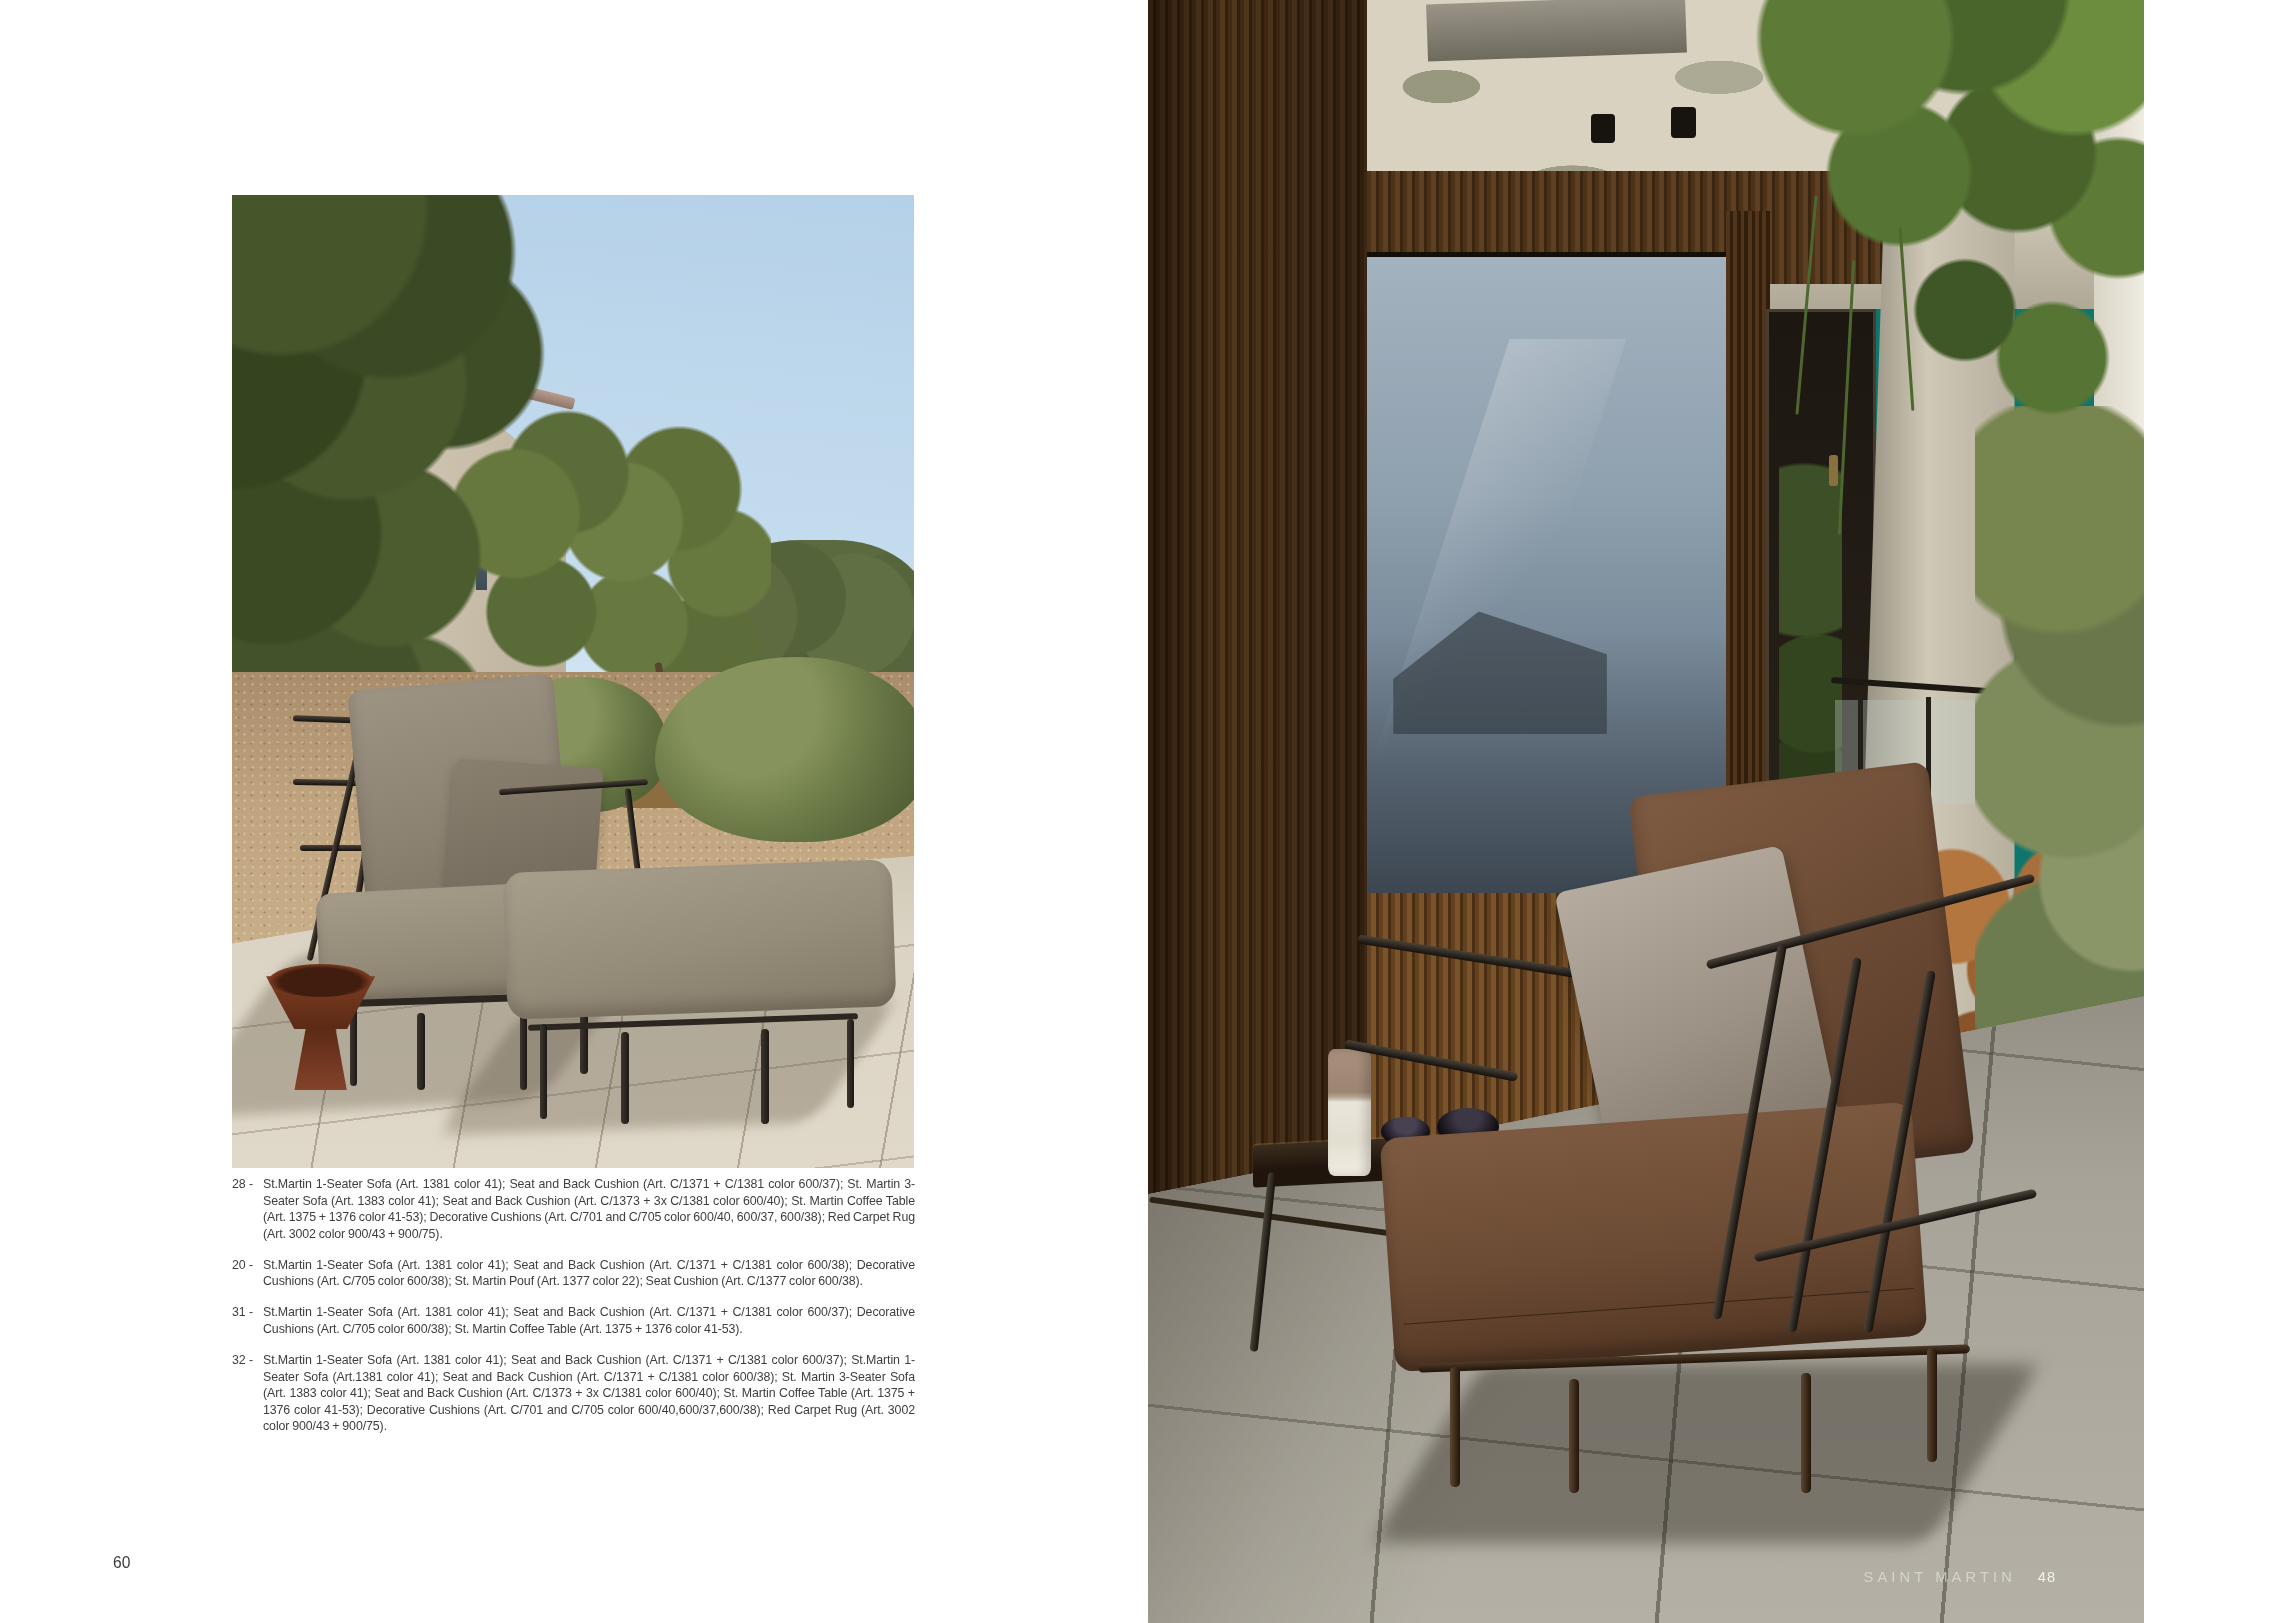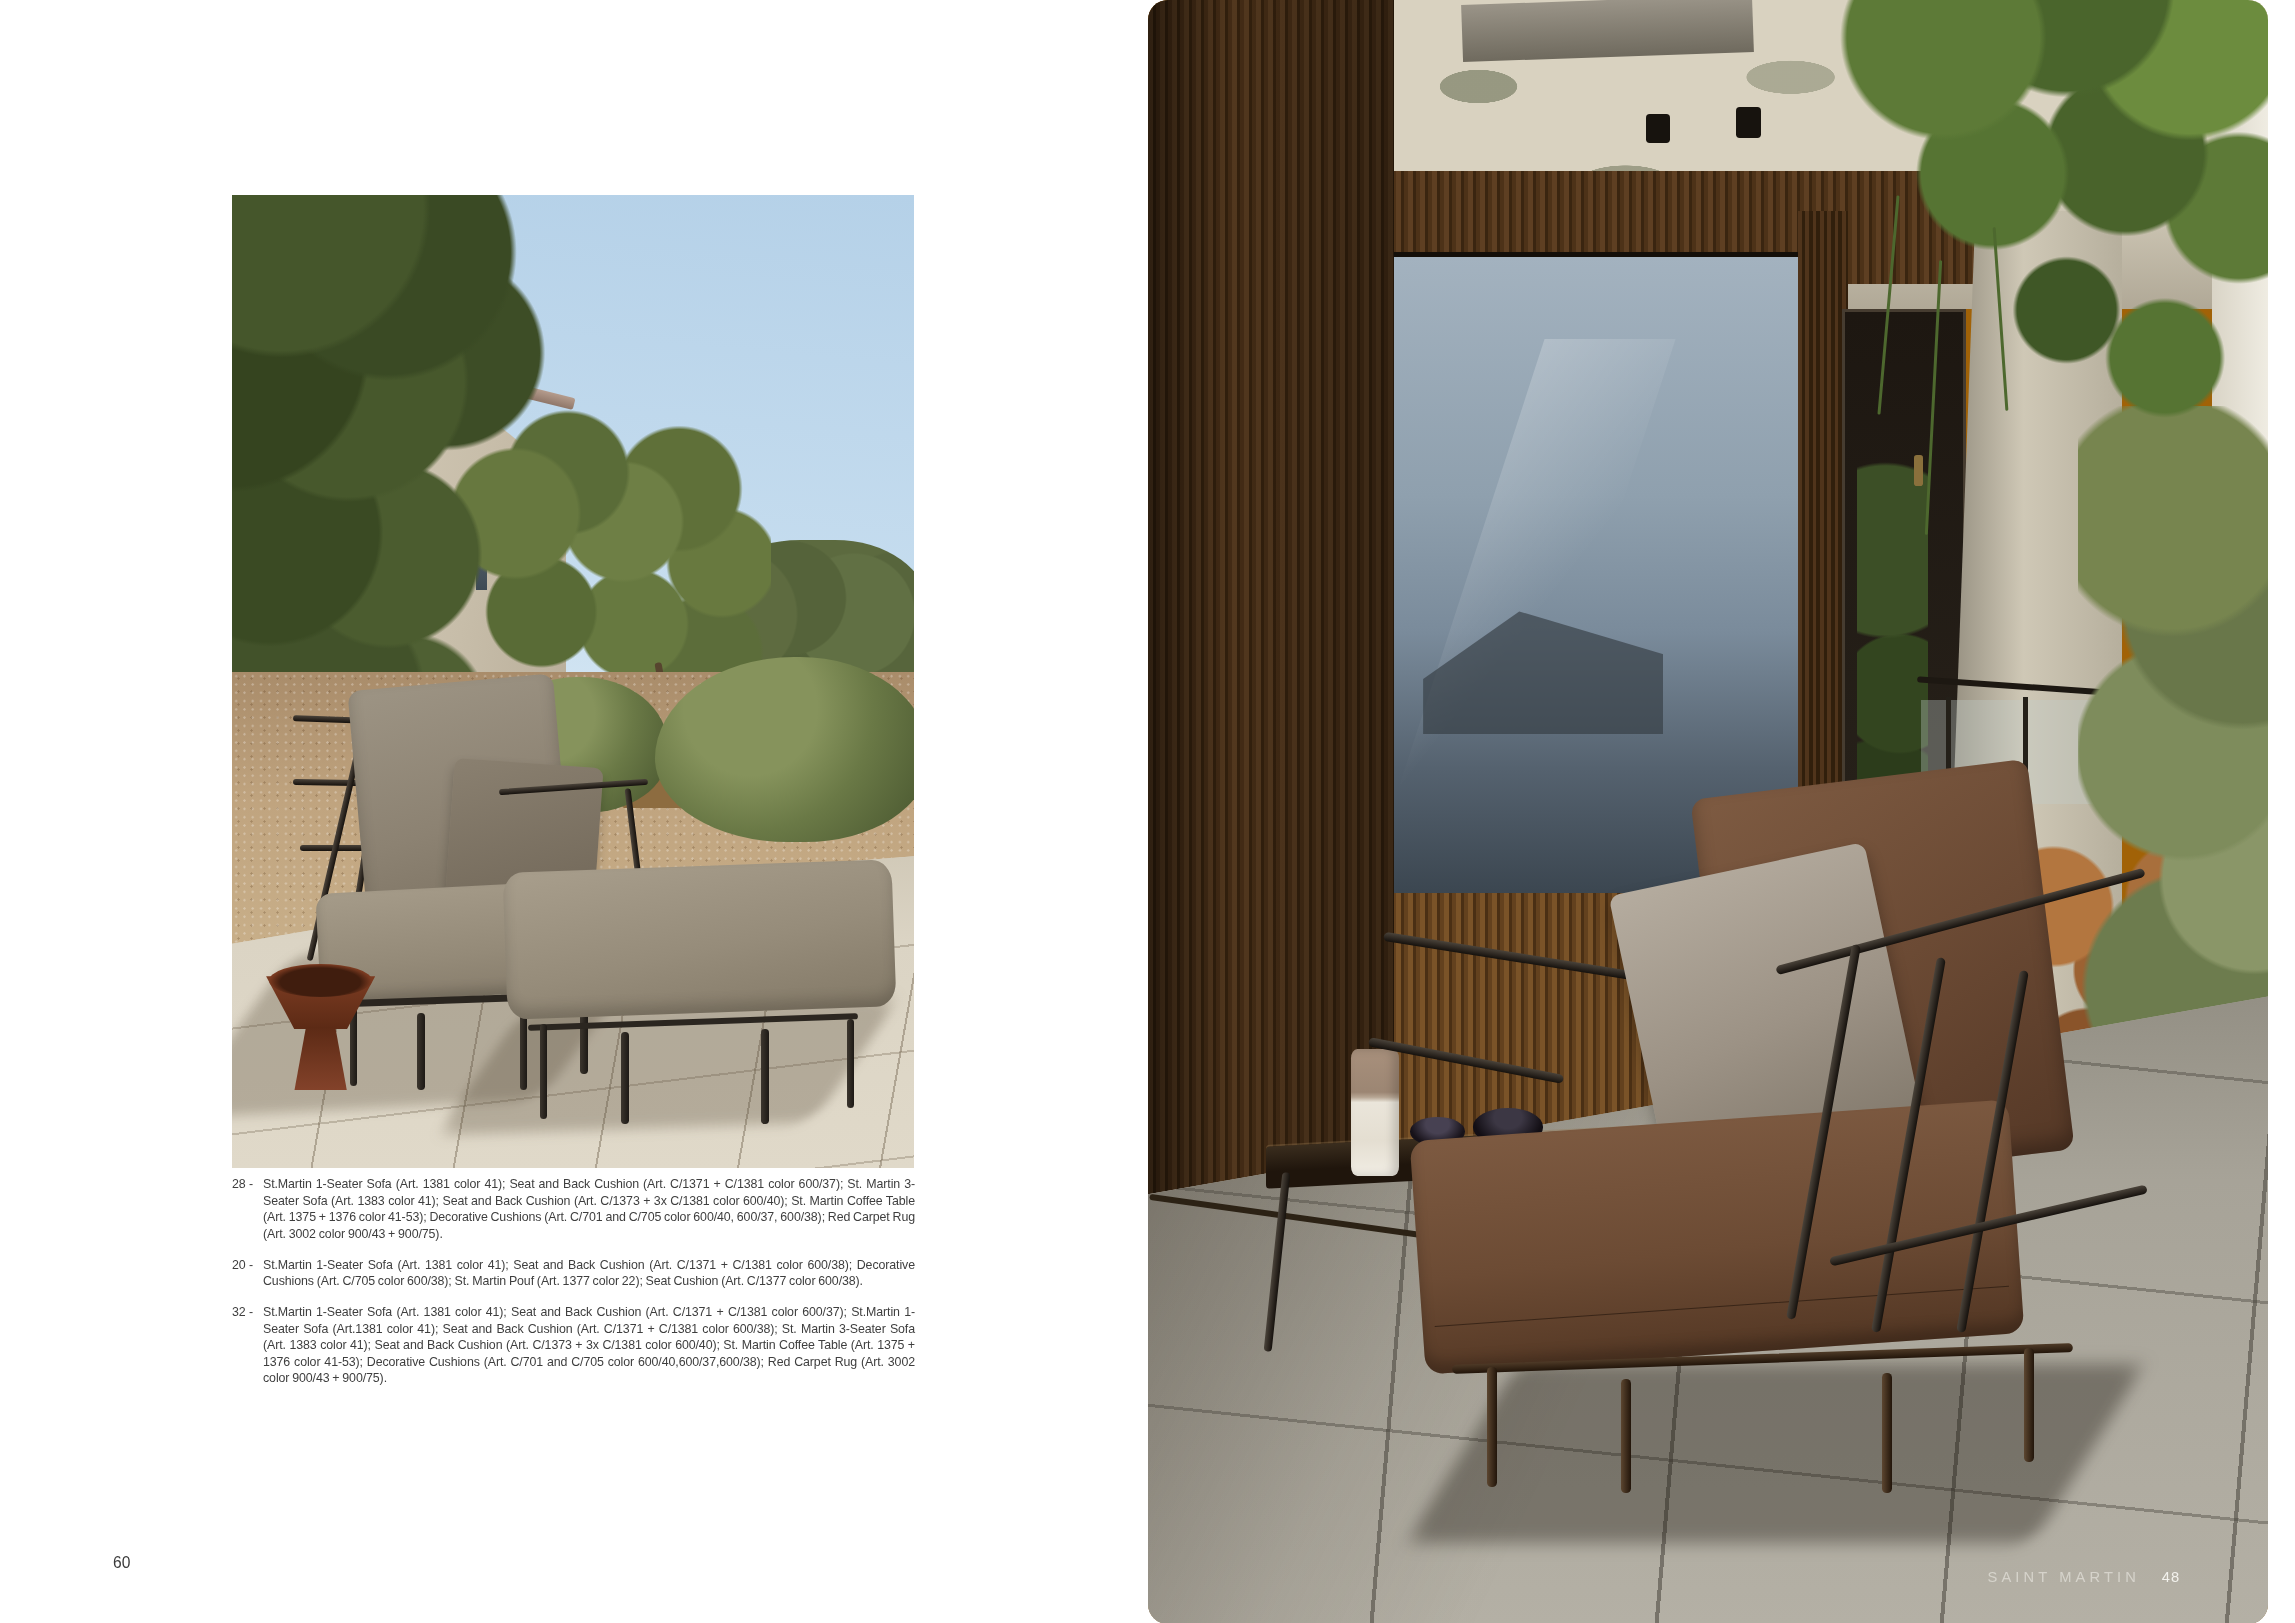--- a/index.html
+++ b/index.html
@@ -107,21 +107,21 @@
     clip-path:polygon(22% 0,78% 0,100% 100%,0 100%);}
 
   
   .captions{position:absolute;left:232px;top:1176px;width:683px;color:#3e3e3e;}
   .cap-row{display:flex;margin-bottom:14.7px;}
   .cap-num{flex:0 0 31px;font-size:12.4px;line-height:16.5px;letter-spacing:-0.1px;}
   .cap-text{flex:1;margin:0;font-size:12.4px;line-height:16.5px;text-align:justify;letter-spacing:-0.1px;word-spacing:-0.5px;}
   .folio-left{position:absolute;left:113px;top:1554px;font-size:15.6px;color:#3a3a3a;}
 
   
-  .photo-right{position:absolute;left:1148px;top:0;width:1120px;height:1624px;overflow:hidden;background:#a16207;border-radius:20px;}
+  .photo-right{position:absolute;left:1148px;top:0;width:996px;height:1624px;overflow:hidden;background:#0f766e;}
   .rp-soffit{left:18%;top:0;width:82%;height:19%;background-color:#d9d2c0;background-image:
     radial-gradient(ellipse 64px 27.5px at 14% 28%,rgba(86,94,66,.5) 0 60%,transparent 61%),
     radial-gradient(ellipse 83px 33px at 30% 60%,rgba(86,94,66,.45) 0 60%,transparent 61%),
     radial-gradient(ellipse 73px 27.5px at 48% 25%,rgba(86,94,66,.35) 0 60%,transparent 61%),
     radial-gradient(ellipse 92px 31px at 22% 85%,rgba(96,100,74,.4) 0 60%,transparent 61%),
     linear-gradient(180deg,rgba(0,0,0,0) 55%,rgba(82,72,55,.3) 100%);}
   .rp-fascia{left:28%;top:0;width:26%;height:3.5%;background:linear-gradient(180deg,#9a9488,#6f6a5e);transform:rotate(-2deg);}
   .rp-light{background:#17130e;border-radius:3.7px;}
   .rp-light.g1{left:44.5%;top:7%;width:24px;height:29px;}
   .rp-light.g2{left:52.5%;top:6.6%;width:25px;height:31px;}
@@ -297,20 +297,24 @@
     <div class="captions">
       <div class="cap-row">
         <span class="cap-num">28 -</span>
         <p class="cap-text">St.Martin 1-Seater Sofa (Art. 1381 color 41); Seat and Back Cushion (Art. C/1371 + C/1381 color 600/37); St. Martin 3-Seater Sofa (Art. 1383 color 41); Seat and Back Cushion (Art. C/1373 + 3x C/1381 color 600/40); St. Martin Coffee Table (Art. 1375 + 1376 color 41-53); Decorative Cushions (Art. C/701 and C/705 color 600/40, 600/37, 600/38); Red Carpet Rug (Art. 3002 color 900/43 + 900/75).</p>
       </div>
       <div class="cap-row">
         <span class="cap-num">20 -</span>
         <p class="cap-text">St.Martin 1-Seater Sofa (Art. 1381 color 41); Seat and Back Cushion (Art. C/1371 + C/1381 color 600/38); Decorative Cushions (Art. C/705 color 600/38); St. Martin Pouf (Art. 1377 color 22); Seat Cushion (Art. C/1377 color 600/38).</p>
       </div>
       <div class="cap-row">
+        <span class="cap-num">31 -</span>
+        <p class="cap-text">St.Martin 1-Seater Sofa (Art. 1381 color 41); Seat and Back Cushion (Art. C/1371 + C/1381 color 600/37); Decorative Cushions (Art. C/705 color 600/38); St. Martin Coffee Table (Art. 1375 + 1376 color 41-53).</p>
+      </div>
+      <div class="cap-row">
         <span class="cap-num">32 -</span>
         <p class="cap-text">St.Martin 1-Seater Sofa (Art. 1381 color 41); Seat and Back Cushion (Art. C/1371 + C/1381 color 600/37); St.Martin 1-Seater Sofa (Art.1381 color 41); Seat and Back Cushion (Art. C/1371 + C/1381 color 600/38); St. Martin 3-Seater Sofa (Art. 1383 color 41); Seat and Back Cushion (Art. C/1373 + 3x C/1381 color 600/40); St. Martin Coffee Table (Art. 1375 + 1376 color 41-53); Decorative Cushions (Art. C/701 and C/705 color 600/40,600/37,600/38); Red Carpet Rug (Art. 3002 color 900/43 + 900/75).</p>
       </div>
     </div>
 
     <div class="folio-left">60</div>
   </section>
 
   <section class="photo-right">
     <div class="abs rp-soffit"></div>

